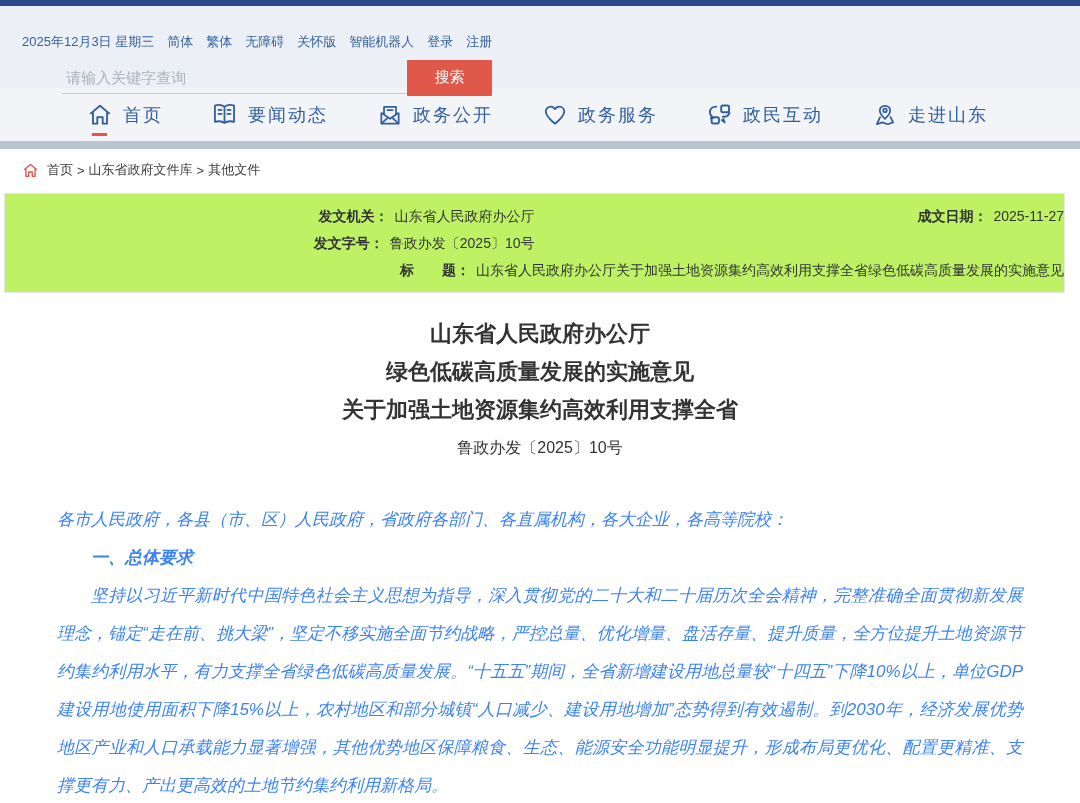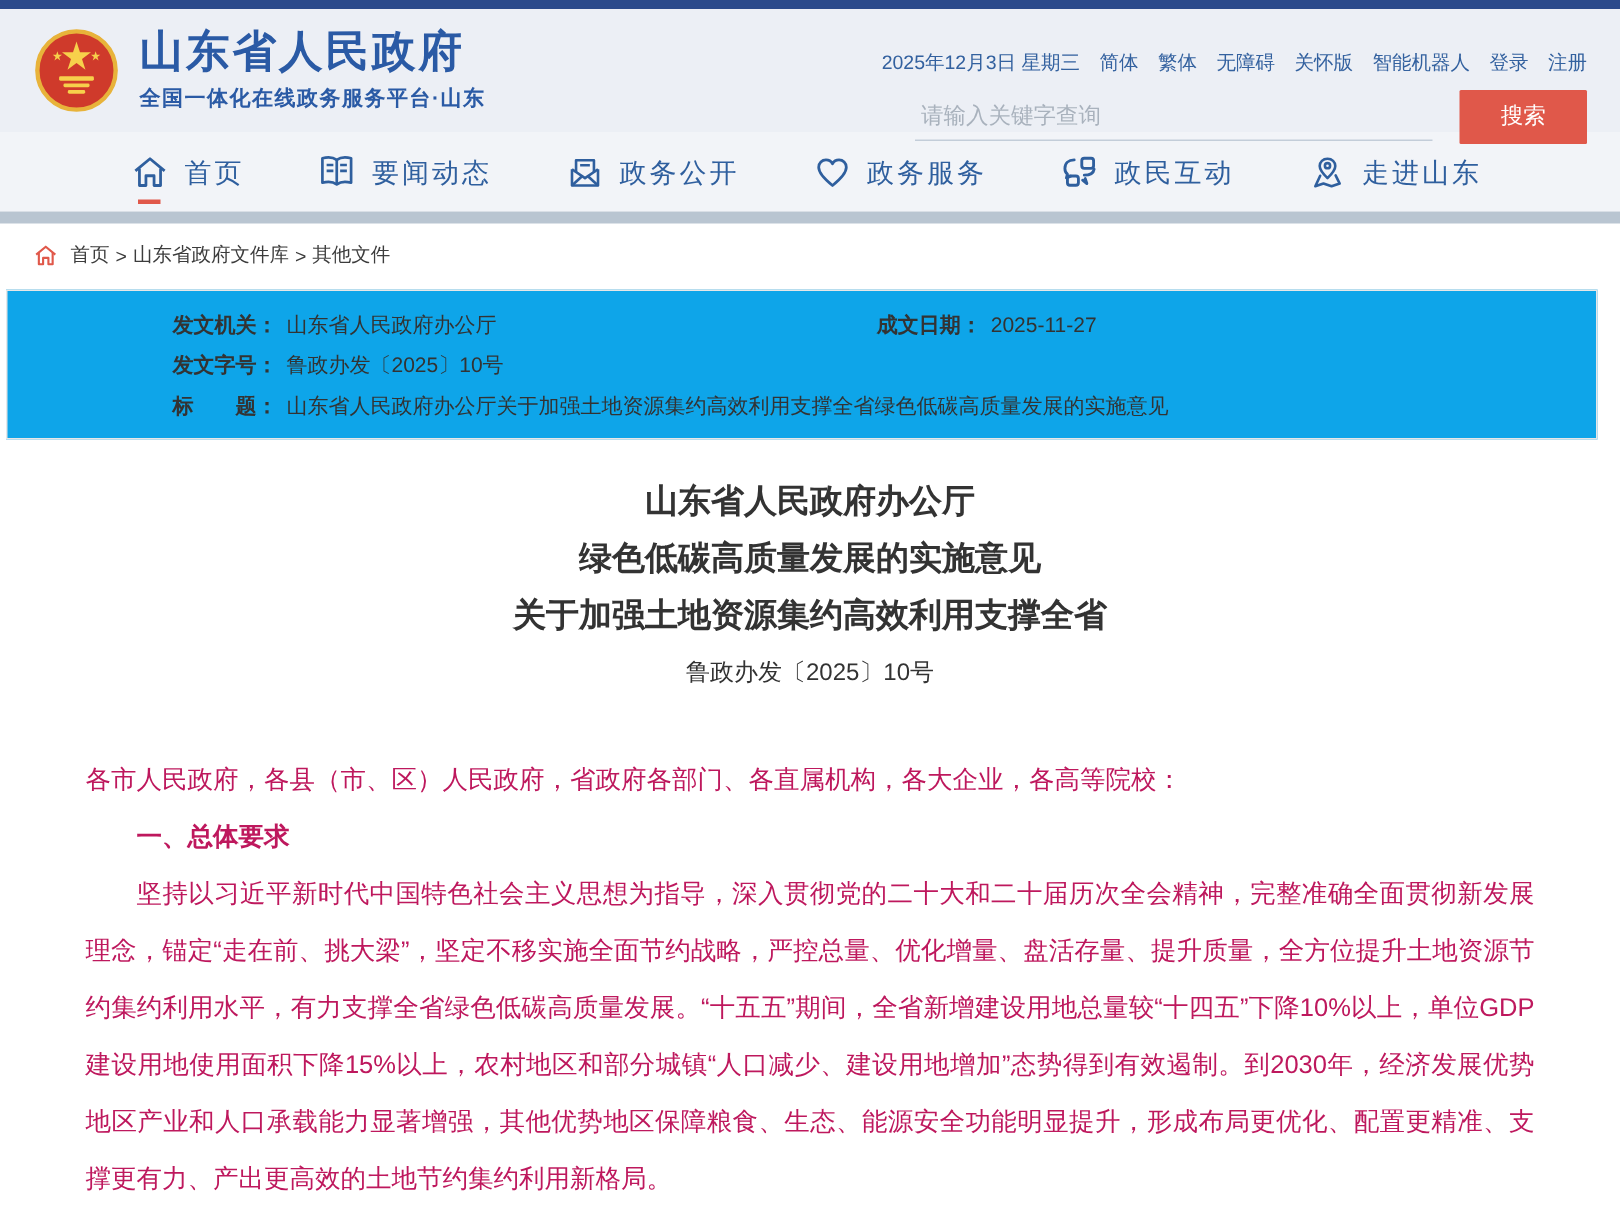--- a/index.html
+++ b/index.html
@@ -14,21 +14,21 @@
     justify-content:space-between; padding:0 22px; }
   .brand { display:flex; align-items:center; gap:13px; }
   .emblem { width:58px; height:58px; flex:0 0 auto; }
   .brand-text .site-title { font-size:29px; font-weight:bold; color:#2a5aa5; letter-spacing:2px; line-height:1.15; }
   .brand-text .site-subtitle { font-size:14px; font-weight:bold; color:#2a5aa5; margin-top:4px; letter-spacing:1px; }
 
   .header-right { display:flex; flex-direction:column; align-items:flex-end; gap:9px; padding-top:2px; }
   .quick-links { display:flex; align-items:center; gap:13px; font-size:13px; color:#33619f;margin-top:32px; }
   .quick-links span { cursor:pointer; }
   .quick-links .date { cursor:default; }
-  .search-row { display:flex; align-items:center; gap:18px; }
+  .search-row { display:flex; align-items:center; }
   .search-input { width:345px; height:32px; border:none; border-bottom:1px solid #c3cdd9;
     background:transparent; font-size:15px; color:#333; outline:none; padding:0 4px; }
   .search-input::placeholder { color:#a9b2bd; }
   .search-btn { width:85px; height:36px; background:#e0584a; color:#fff; border:none;
     font-size:15px; cursor:pointer; border-radius:1px; }
 
   
   .nav { height:53px; background:#f2f4f8; display:flex; align-items:center;
     justify-content:space-between; padding:0 92px 0 86px; }
   .nav-item { display:flex; align-items:center; gap:10px; cursor:pointer; position:relative; }
@@ -37,59 +37,43 @@
   .nav-item.active .active-bar { position:absolute; left:6px; bottom:-8px; width:15px; height:3px; background:#e0584a; }
   .nav-divider { height:8px; background:#b9c5d1; }
 
   
   .breadcrumb { display:flex; align-items:center; gap:8px; padding:12px 22px 10px 22px; }
   .crumb-home { width:17px; height:17px; }
   .breadcrumb .crumb, .breadcrumb .sep { font-size:13px; color:#3c3c3c; }
   .breadcrumb .crumb { cursor:pointer; }
 
   
-  .meta-box { margin:4px 15px 0 4px; border:1px solid #e7e7e7; background:#0ea5e9; padding:14px 0 12px 0; }
+  .meta-box { margin:4px 15px 0 4px; border:1px solid #e7e7e7; background:#bef264; padding:14px 0 12px 0;text-align:right; }
   .meta-grid { display:grid; grid-template-columns:50% 50%; row-gap:9px; }
   .meta-cell { padding-left:110px; font-size:14px; color:#333; }
   .meta-cell.right { padding-left:50px; }
   .meta-cell.full { grid-column:1 / span 2; }
   .meta-label { font-weight:bold; color:#333; }
   .meta-value { color:#333; margin-left:6px; }
 
   
   .doc { padding:0 57px; }
   .doc-title { margin-top:22px; text-align:center; font-size:22px; font-weight:bold; color:#333; line-height:38px; }
   .doc-number { text-align:center; font-size:16px; color:#333; margin-top:9px; }
   .doc-body { margin-top:42px; }
-  .doc-body p { font-size:17px; color:#be185d; line-height:38px; text-align:justify; }
+  .doc-body p { font-size:17px; color:#3b82f6; line-height:38px; text-align:justify;font-style:italic; }
   .doc-body p.indent { text-indent:2em; }
   .doc-body p.heading { font-weight:bold; text-indent:2em; }
 </style>
 </head>
 <body>
 
 <div class="top-strip"></div>
 
 <div class="header">
-  <div class="brand">
-    <svg class="emblem" viewBox="0 0 60 60">
-      <circle cx="30" cy="30" r="28" fill="#cf3a2b"></circle>
-      <circle cx="30" cy="30" r="27" fill="none" stroke="#e8b33a" stroke-width="3"></circle>
-      <polygon fill="#f7d04b" points="30,10 32.4,17.4 40,17.4 33.8,22 36.2,29.4 30,24.8 23.8,29.4 26.2,22 20,17.4 27.6,17.4"></polygon>
-      <polygon fill="#f7d04b" points="17,16 18,19 21,19 18.5,20.8 19.5,23.8 17,22 14.5,23.8 15.5,20.8 13,19 16,19" transform="scale(0.8) translate(4,5)"></polygon>
-      <polygon fill="#f7d04b" points="43,16 44,19 47,19 44.5,20.8 45.5,23.8 43,22 40.5,23.8 41.5,20.8 39,19 42,19" transform="scale(0.8) translate(11,5)"></polygon>
-      <rect x="18" y="34" width="24" height="3" rx="1" fill="#f7d04b"></rect>
-      <rect x="21" y="39" width="18" height="2.5" rx="1" fill="#f7d04b"></rect>
-      <rect x="24" y="43.5" width="12" height="2.5" rx="1" fill="#f7d04b"></rect>
-    </svg>
-    <div class="brand-text">
-      <div class="site-title">山东省人民政府</div>
-      <div class="site-subtitle">全国一体化在线政务服务平台·山东</div>
-    </div>
-  </div>
 
   <div class="header-right">
     <div class="quick-links">
       <span class="date">2025年12月3日 星期三</span>
       <span>简体</span>
       <span>繁体</span>
       <span>无障碍</span>
       <span>关怀版</span>
       <span>智能机器人</span>
       <span>登录</span>

